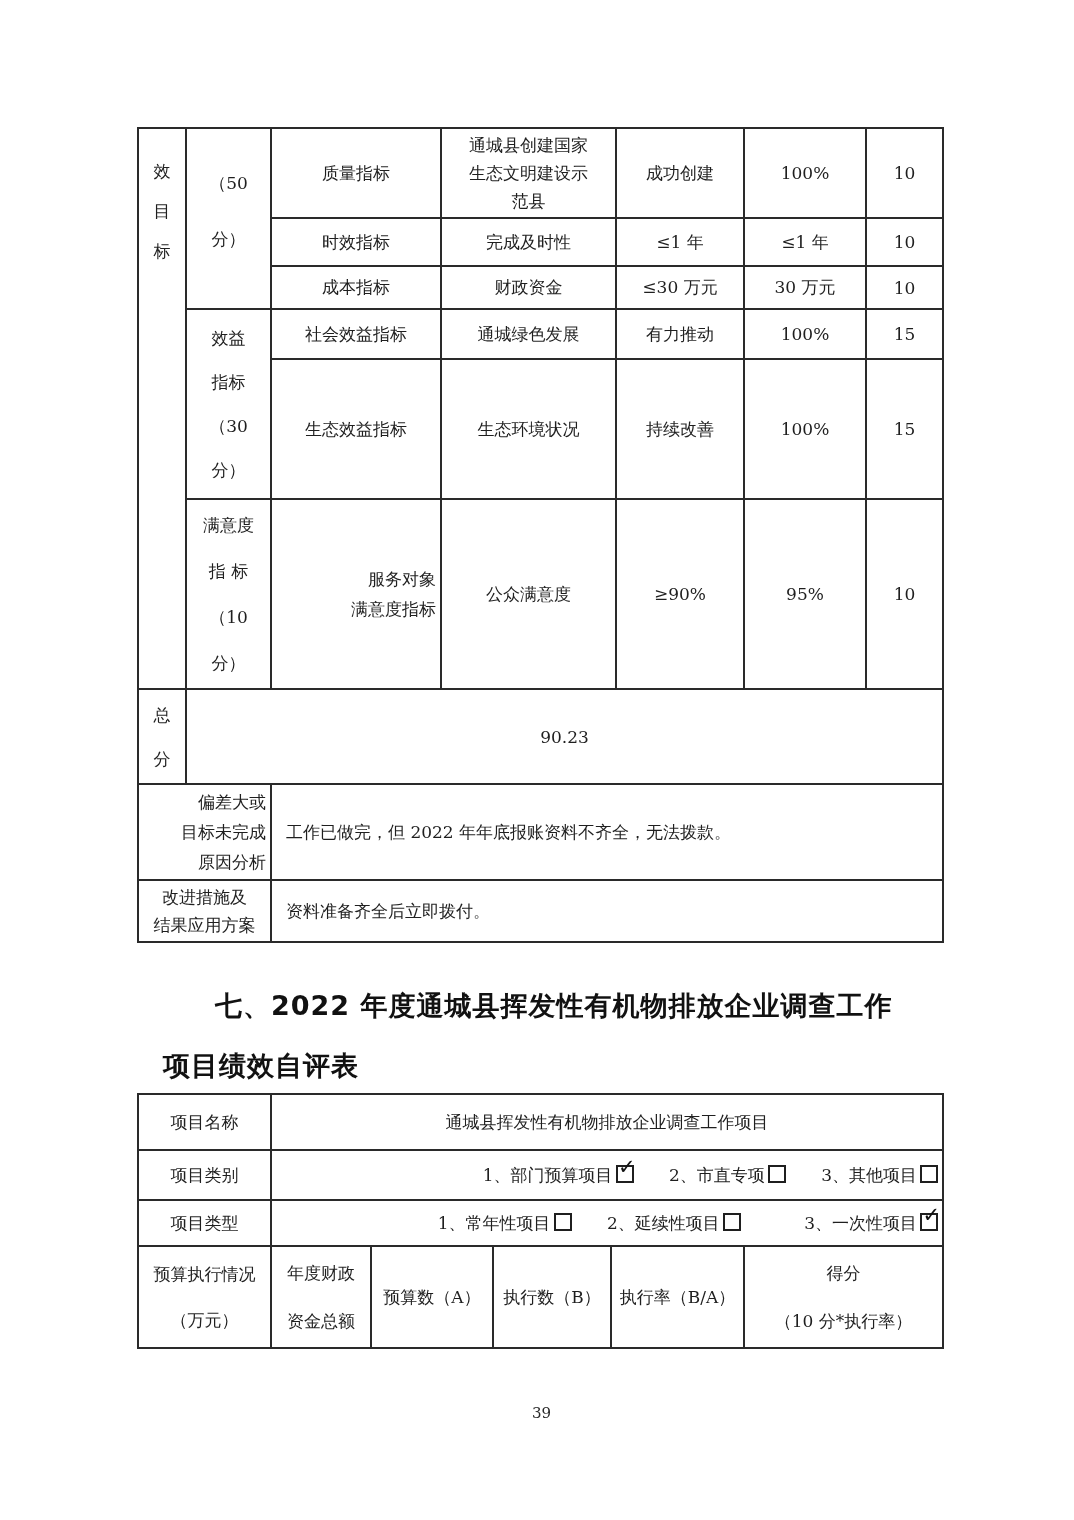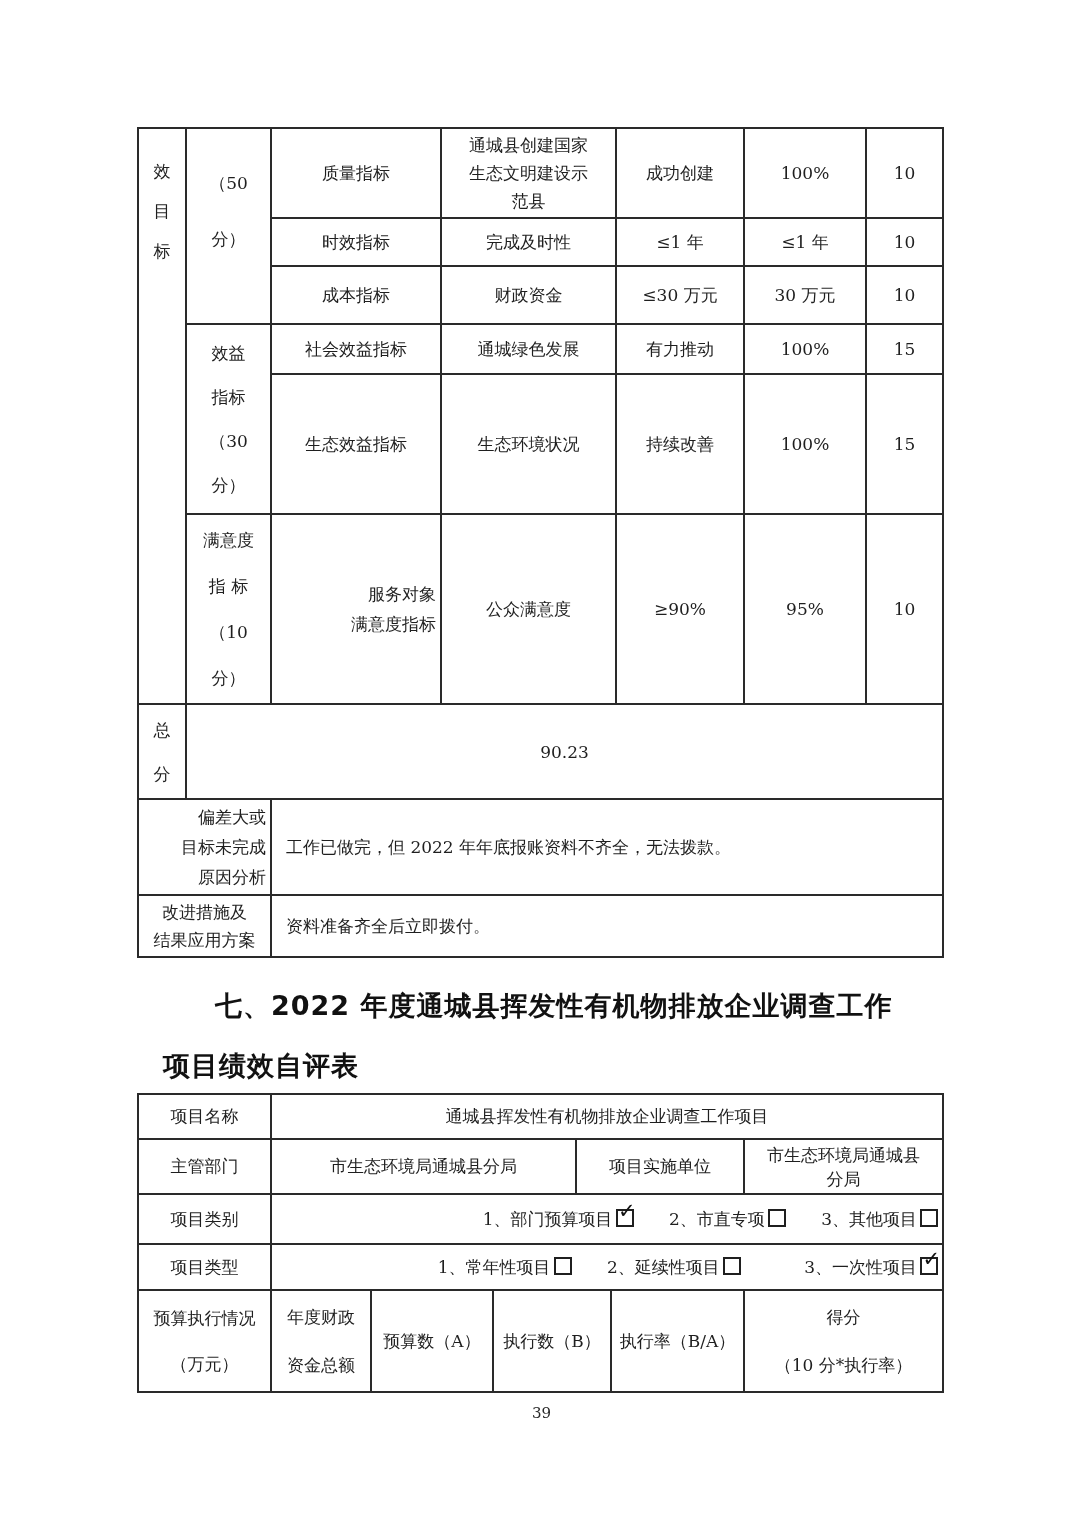--- a/index.html
+++ b/index.html
@@ -77,21 +77,21 @@
     <td>100%</td>
     <td>10</td>
   </tr>
   <tr style="height:48px">
     <td>时效指标</td>
     <td>完成及时性</td>
     <td>≤1 年</td>
     <td>≤1 年</td>
     <td>10</td>
   </tr>
-  <tr style="height:58px">
+  <tr style="height:43px">
     <td>成本指标</td>
     <td>财政资金</td>
     <td>≤30 万元</td>
     <td>30 万元</td>
     <td>10</td>
   </tr>
   <tr style="height:50px">
     <td rowspan="2" class="ml lh44">效益
 指标
 （30
@@ -149,30 +149,23 @@
   <colgroup>
     <col style="width:133px">
       <col style="width:100px">
       <col style="width:122px">
     <col style="width:83px">
       <col style="width:35px">
       <col style="width:133px">
     <col style="width:199px">
   </colgroup>
   <tbody>
-      <tr style="height:45px">
+      <tr style="height:56px">
     <td>项目名称</td>
     <td colspan="6">通城县挥发性有机物排放企业调查工作项目</td>
-  </tr>
-  <tr style="height:55px">
-    <td>主管部门</td>
-    <td colspan="3">市生态环境局通城县分局</td>
-    <td colspan="2">项目实施单位</td>
-    <td class="ml" style="line-height:24px">市生态环境局通城县
-分局</td>
   </tr>
   <tr style="height:50px">
     <td>项目类别</td>
     <td colspan="6" class="options">
       <span class="opt"><span>1、部门预算项目</span><span class="cbox"><span class="mark">✓</span></span></span>
       <span class="opt"><span>2、市直专项</span><span class="cbox"><span class="mark"></span></span></span>
       <span class="opt"><span>3、其他项目</span><span class="cbox"><span class="mark"></span></span></span>
     </td>
   </tr>
   <tr style="height:46px">

